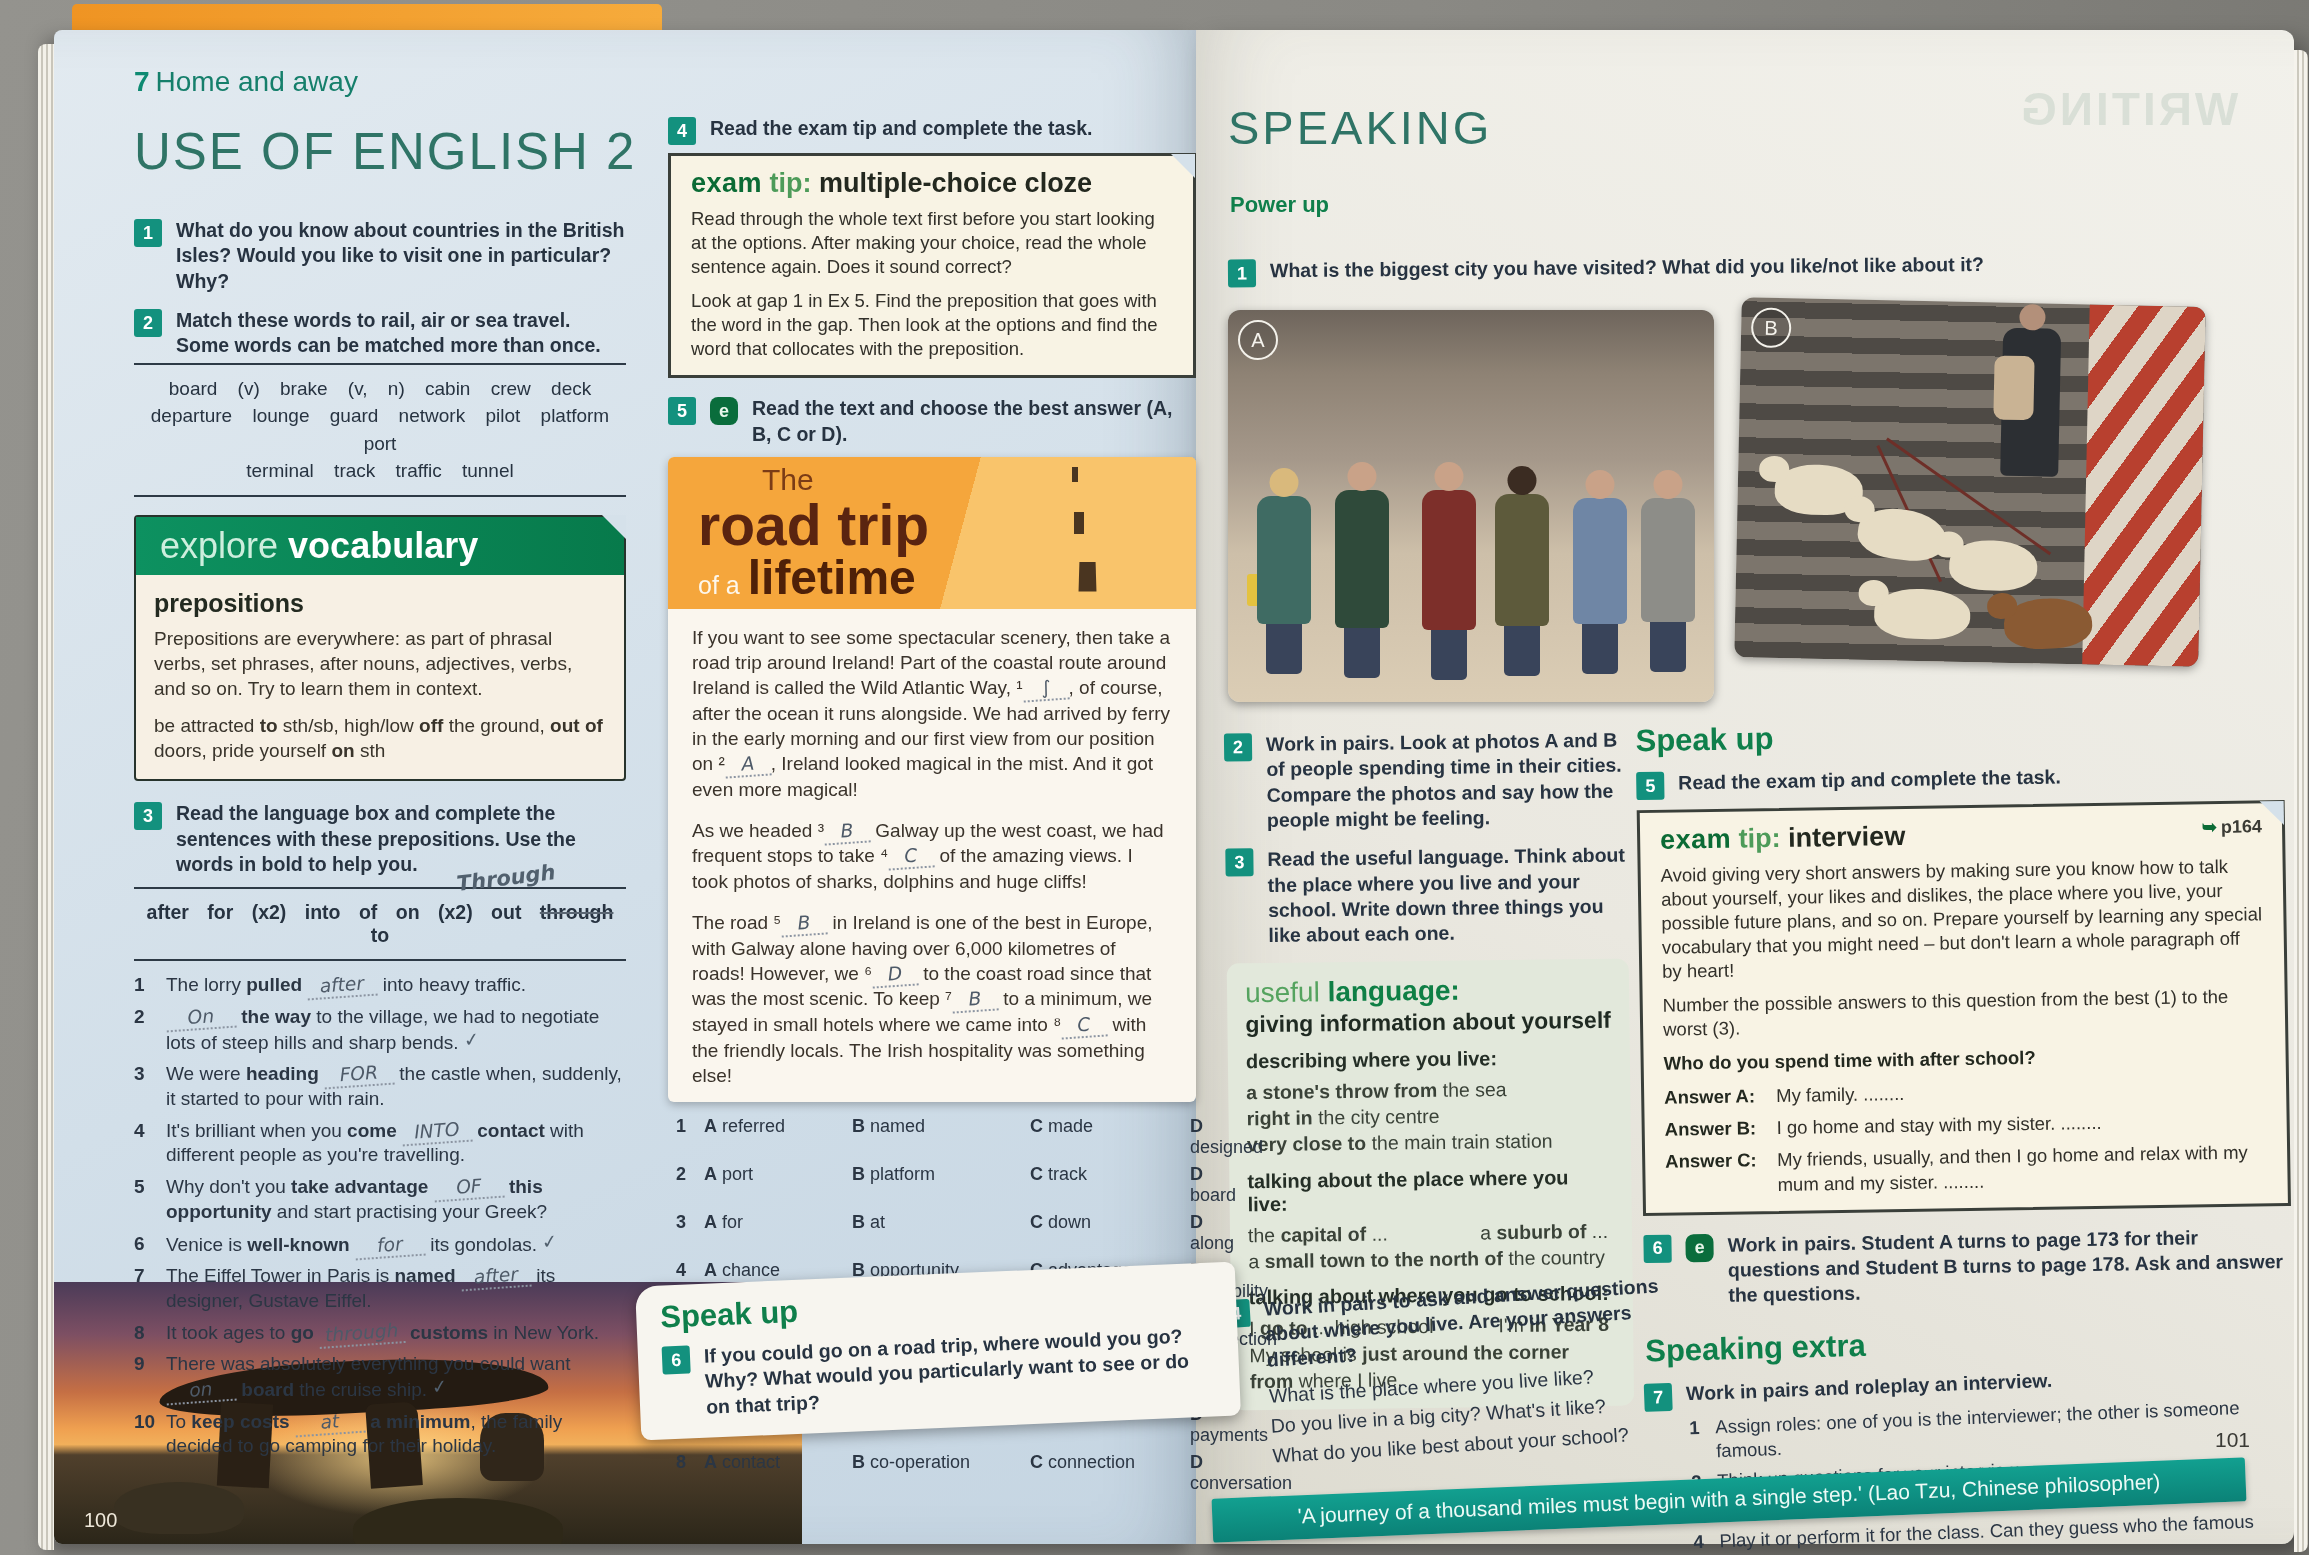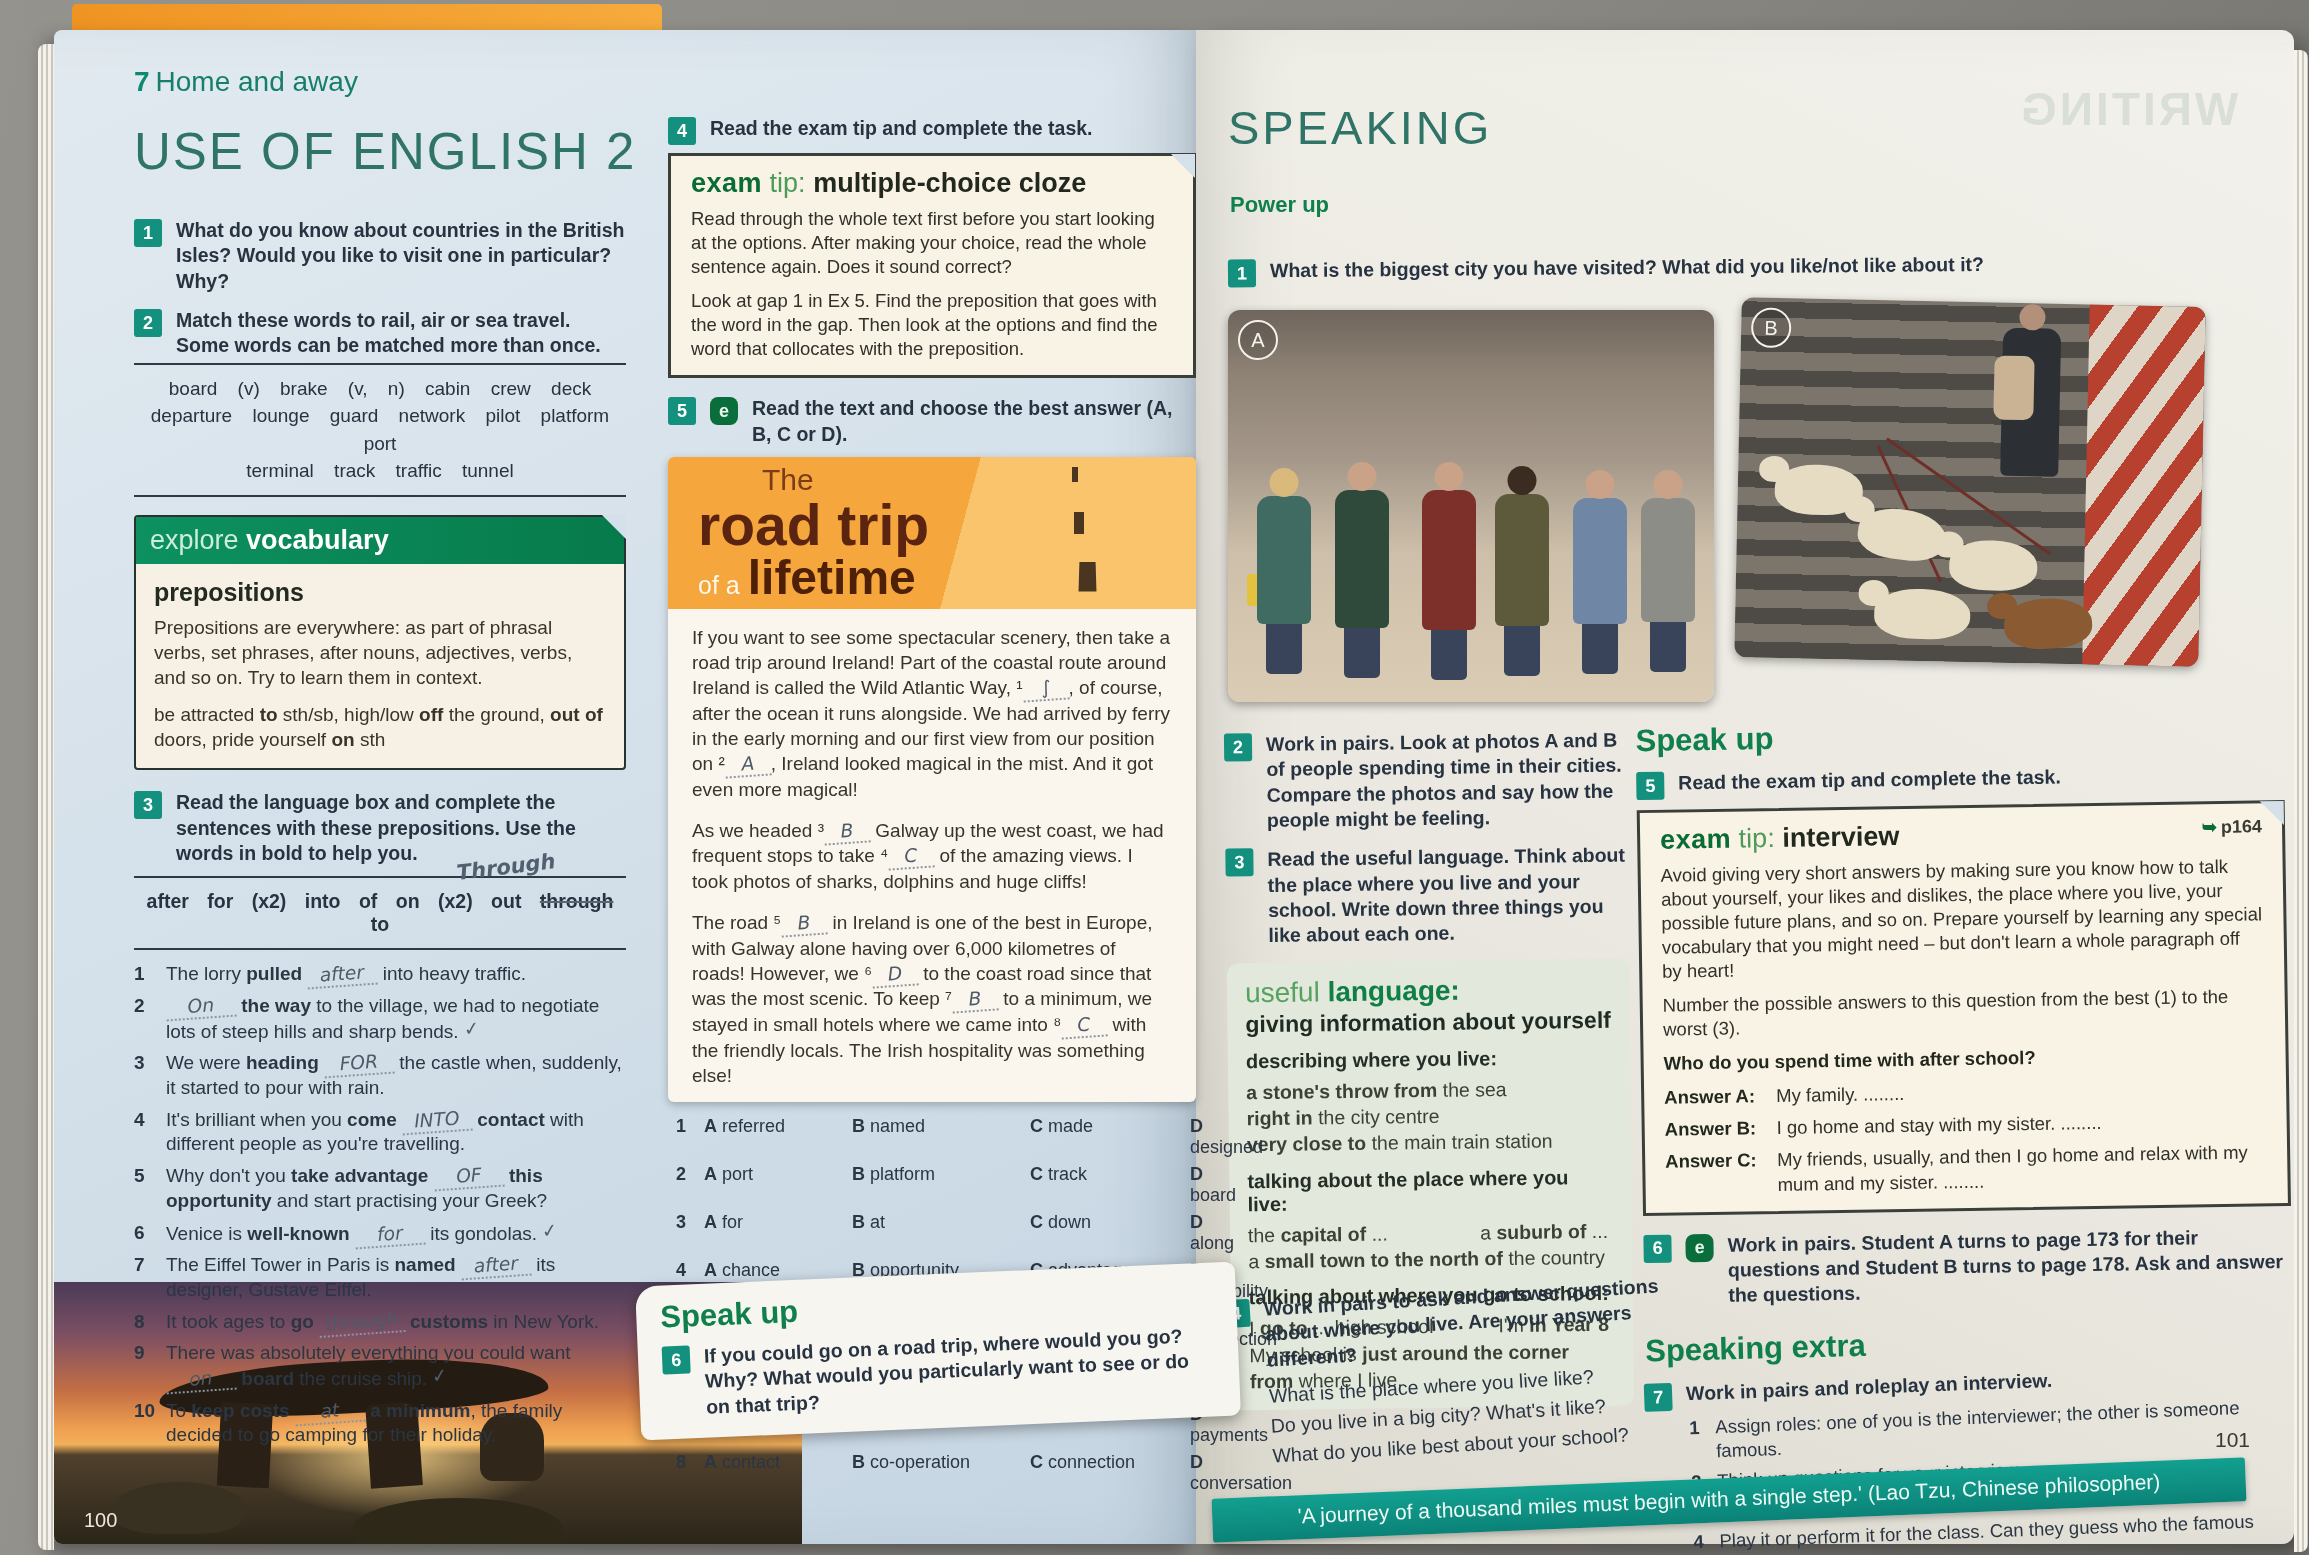--- a/index.html
+++ b/index.html
@@ -26,39 +26,39 @@
 
   .ex{display:grid;grid-template-columns:36px 1fr;gap:0 6px;margin-bottom:14px;}
   .ex.with-e{grid-template-columns:36px 36px 1fr;}
   .badge{width:28px;height:28px;background:#13917e;color:#fff;font-weight:bold;font-size:18px;border-radius:3px;display:flex;align-items:center;justify-content:center;margin-top:1px;}
   .ebadge{width:28px;height:28px;background:#0a6d3c;color:#e8f6ea;font-weight:bold;font-size:18px;border-radius:8px;display:flex;align-items:center;justify-content:center;margin-top:1px;}
   .ex .txt{font-size:19.5px;line-height:1.3;color:#273341;font-weight:600;}
 
   .wordbox{border-top:2px solid #2d3a46;border-bottom:2px solid #2d3a46;text-align:center;padding:10px 2px;margin:2px 0 18px;font-size:19px;color:#273341;word-spacing:15px;line-height:1.45;}
 
   .explore{border:2px solid #27332c;border-radius:4px;background:#f7f0e4;margin-bottom:20px;position:relative;}
-  .explore-head{background:linear-gradient(90deg,#0d9160,#077a4b);padding:8px 14px;font-size:27px;}
+  .explore-head{background:linear-gradient(90deg,#0d9160,#077a4b);padding:8px 24px;font-size:36px;}
   .explore-head .t1{color:#cdeedd;}
   .explore-head .t2{color:#ffffff;font-weight:bold;}
   .explore-body{padding:12px 18px 14px;}
   .explore-body h3{margin:2px 0 8px;font-size:25px;color:#232a20;}
   .explore-body p{margin:0 0 12px;font-size:19px;line-height:1.32;color:#39342b;}
   .notch::after{content:"";position:absolute;top:-2px;right:-2px;border-top:24px solid #d5e1ea;border-left:24px solid transparent;}
 
   .prepbox{position:relative;border-top:2px solid #2d3a46;border-bottom:2px solid #2d3a46;text-align:center;padding:12px 2px;margin:0 0 12px;font-size:19.5px;font-weight:600;color:#273341;word-spacing:13px;}
   .prepbox .annot{position:absolute;top:-20px;right:70px;font-size:21px;}
 
   .sentences{list-style:none;margin:0;padding:0;}
   .sentences li{display:grid;grid-template-columns:32px 1fr;margin-bottom:7px;font-size:19px;line-height:1.3;color:#2b3644;}
   .sentences .n{font-weight:bold;}
 
   .examtip{position:relative;border:3px solid #3a3f3a;background:#f8f3e4;padding:12px 20px 14px;margin:4px 0 18px;}
   .examtip .tip-title{font-size:27px;margin-bottom:8px;}
   .examtip .w-exam{color:#0b6b35;font-weight:bold;letter-spacing:.5px;}
-  .examtip .w-tip{color:#4d9b59;}
+  .examtip .w-tip{color:#4d9b59;font-weight:bold;}
   .examtip .w-rest{color:#23281f;font-weight:bold;}
   .examtip p{margin:0 0 10px;font-size:18.5px;line-height:1.3;color:#32302a;}
   .pageref{float:right;font-size:18px;color:#3b3b35;font-weight:bold;}
   .pageref .arr{color:#0b6b35;margin-right:4px;}
 
   .article{border-radius:6px;overflow:hidden;box-shadow:0 3px 8px rgba(0,0,0,.25);margin:2px 0 14px;background:#faf6ee;}
   .art-head{position:relative;height:152px;background:#f5a63c;overflow:hidden;}
   .art-head::before{content:"";position:absolute;inset:0;background:linear-gradient(105deg,transparent 55%,#f9c46b 55%);}
   .road-dash{position:absolute;background:#4a3520;}
   .d1{width:6px;height:15px;top:10px;right:118px;}

